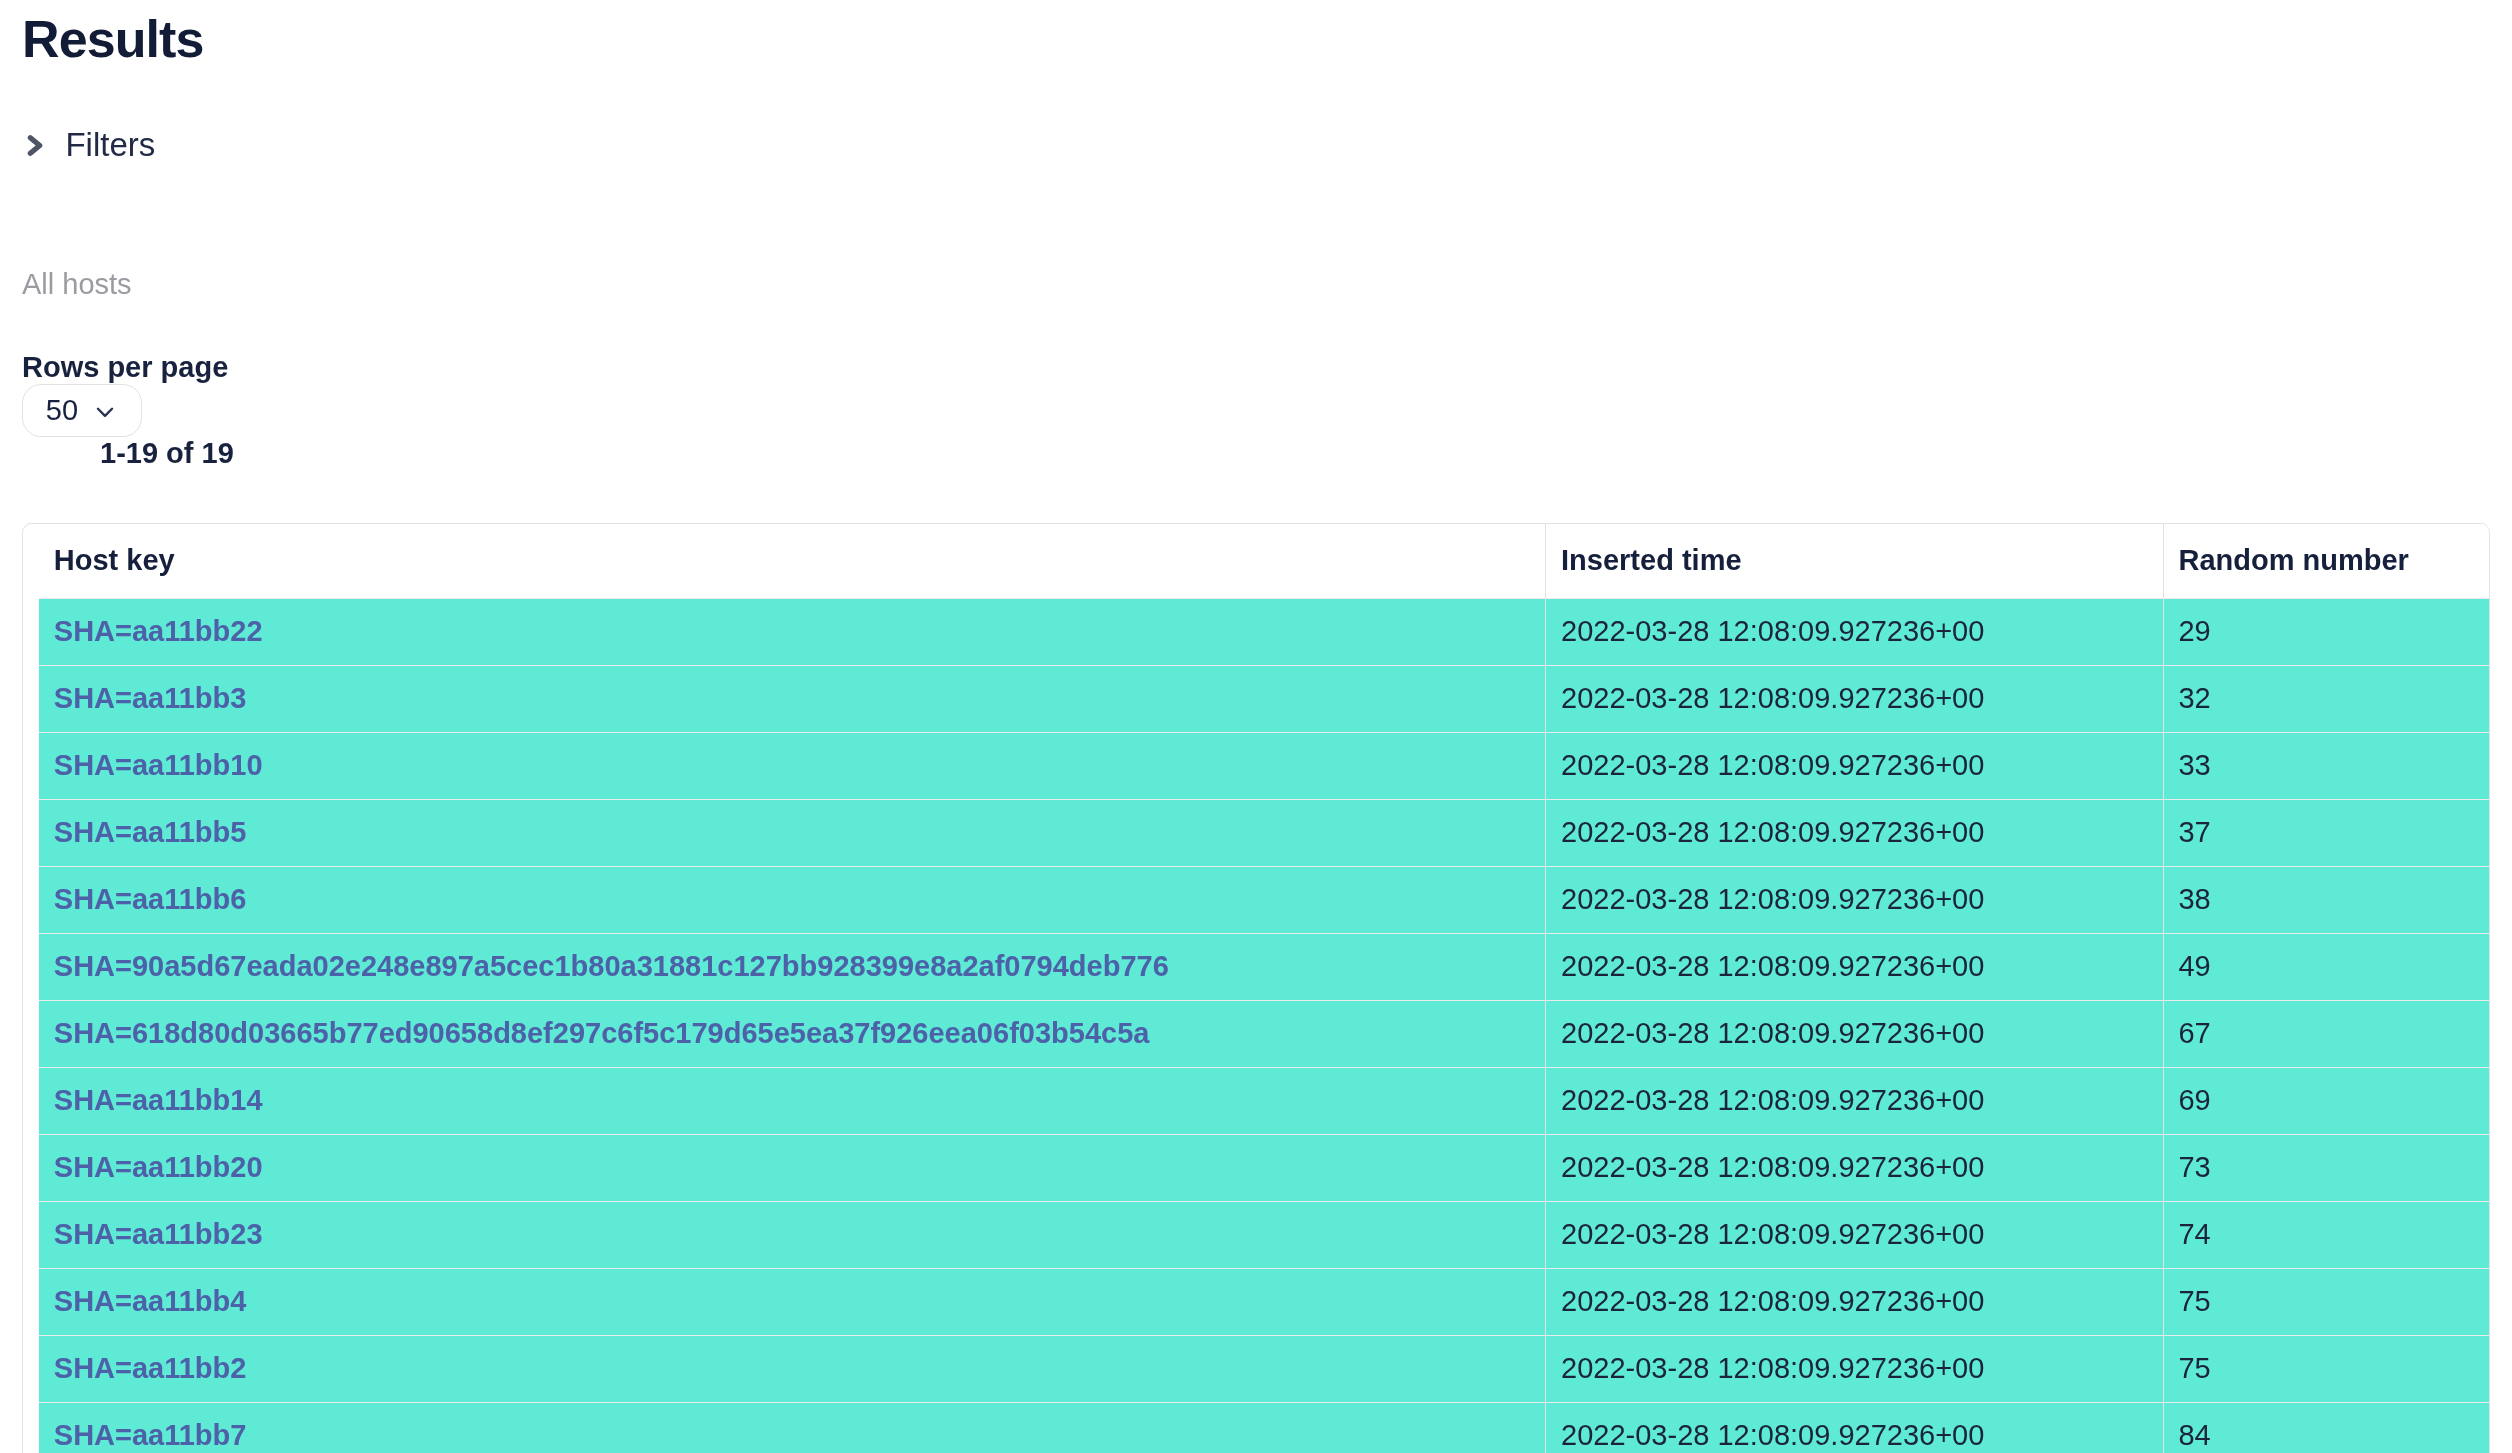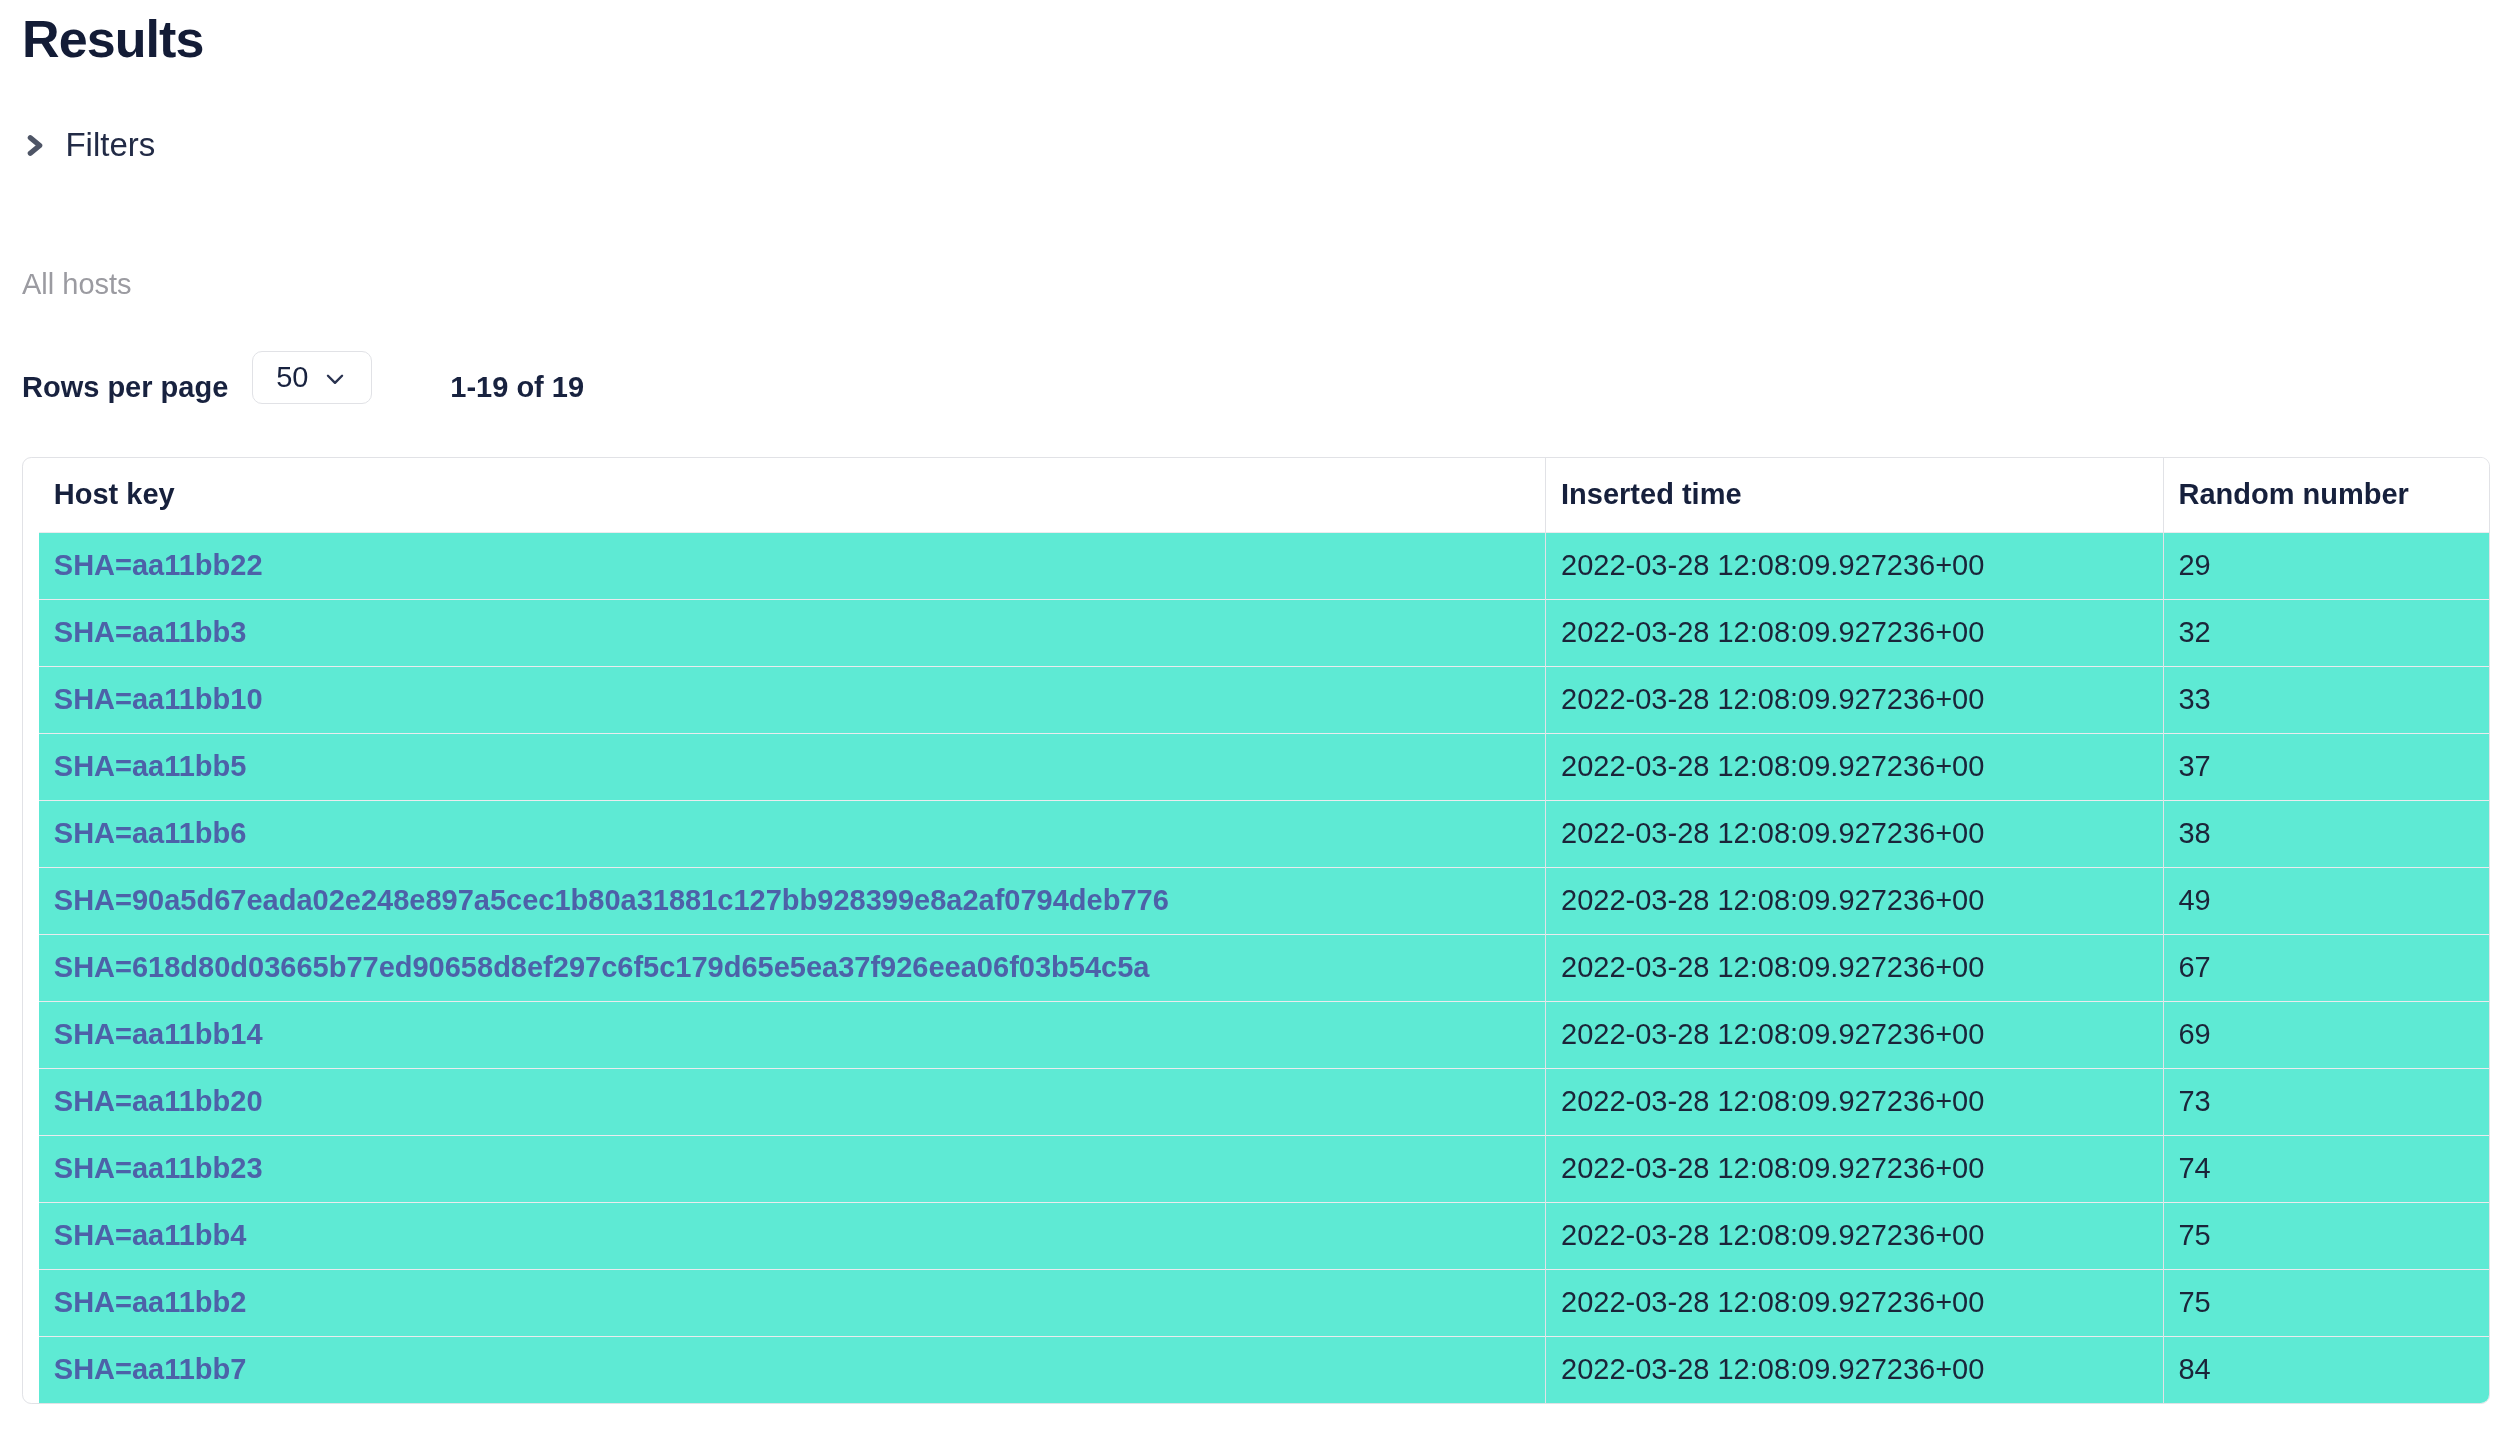--- a/index.html
+++ b/index.html
@@ -38,33 +38,33 @@
 
   .all-hosts {
     margin-top: 104px;
     font-size: 29px;
     color: #9b9ba1;
   }
 
   .pagination-bar {
     margin-top: 50px;
     display: flex;
-    align-items: flex-end;
+    align-items: flex-start;
+    flex-direction: column;
   }
   .rpp-label {
     font-size: 29px;
     font-weight: 700;
     color: #18223f;
   }
   .rpp-select {
-    margin-left: 24px;
     width: 120px;
     height: 53px;
     border: 0.9px solid #e1e2e6;
-    border-radius: 10px;
+    border-radius: 19px;
     display: flex;
     align-items: center;
     justify-content: center;
     gap: 14px;
     font-size: 29px;
     color: #18223f;
     background: #ffffff;
     cursor: pointer;
   }
   .chev-down { display: inline-flex; align-items: center; margin-top: 2.8px; }

